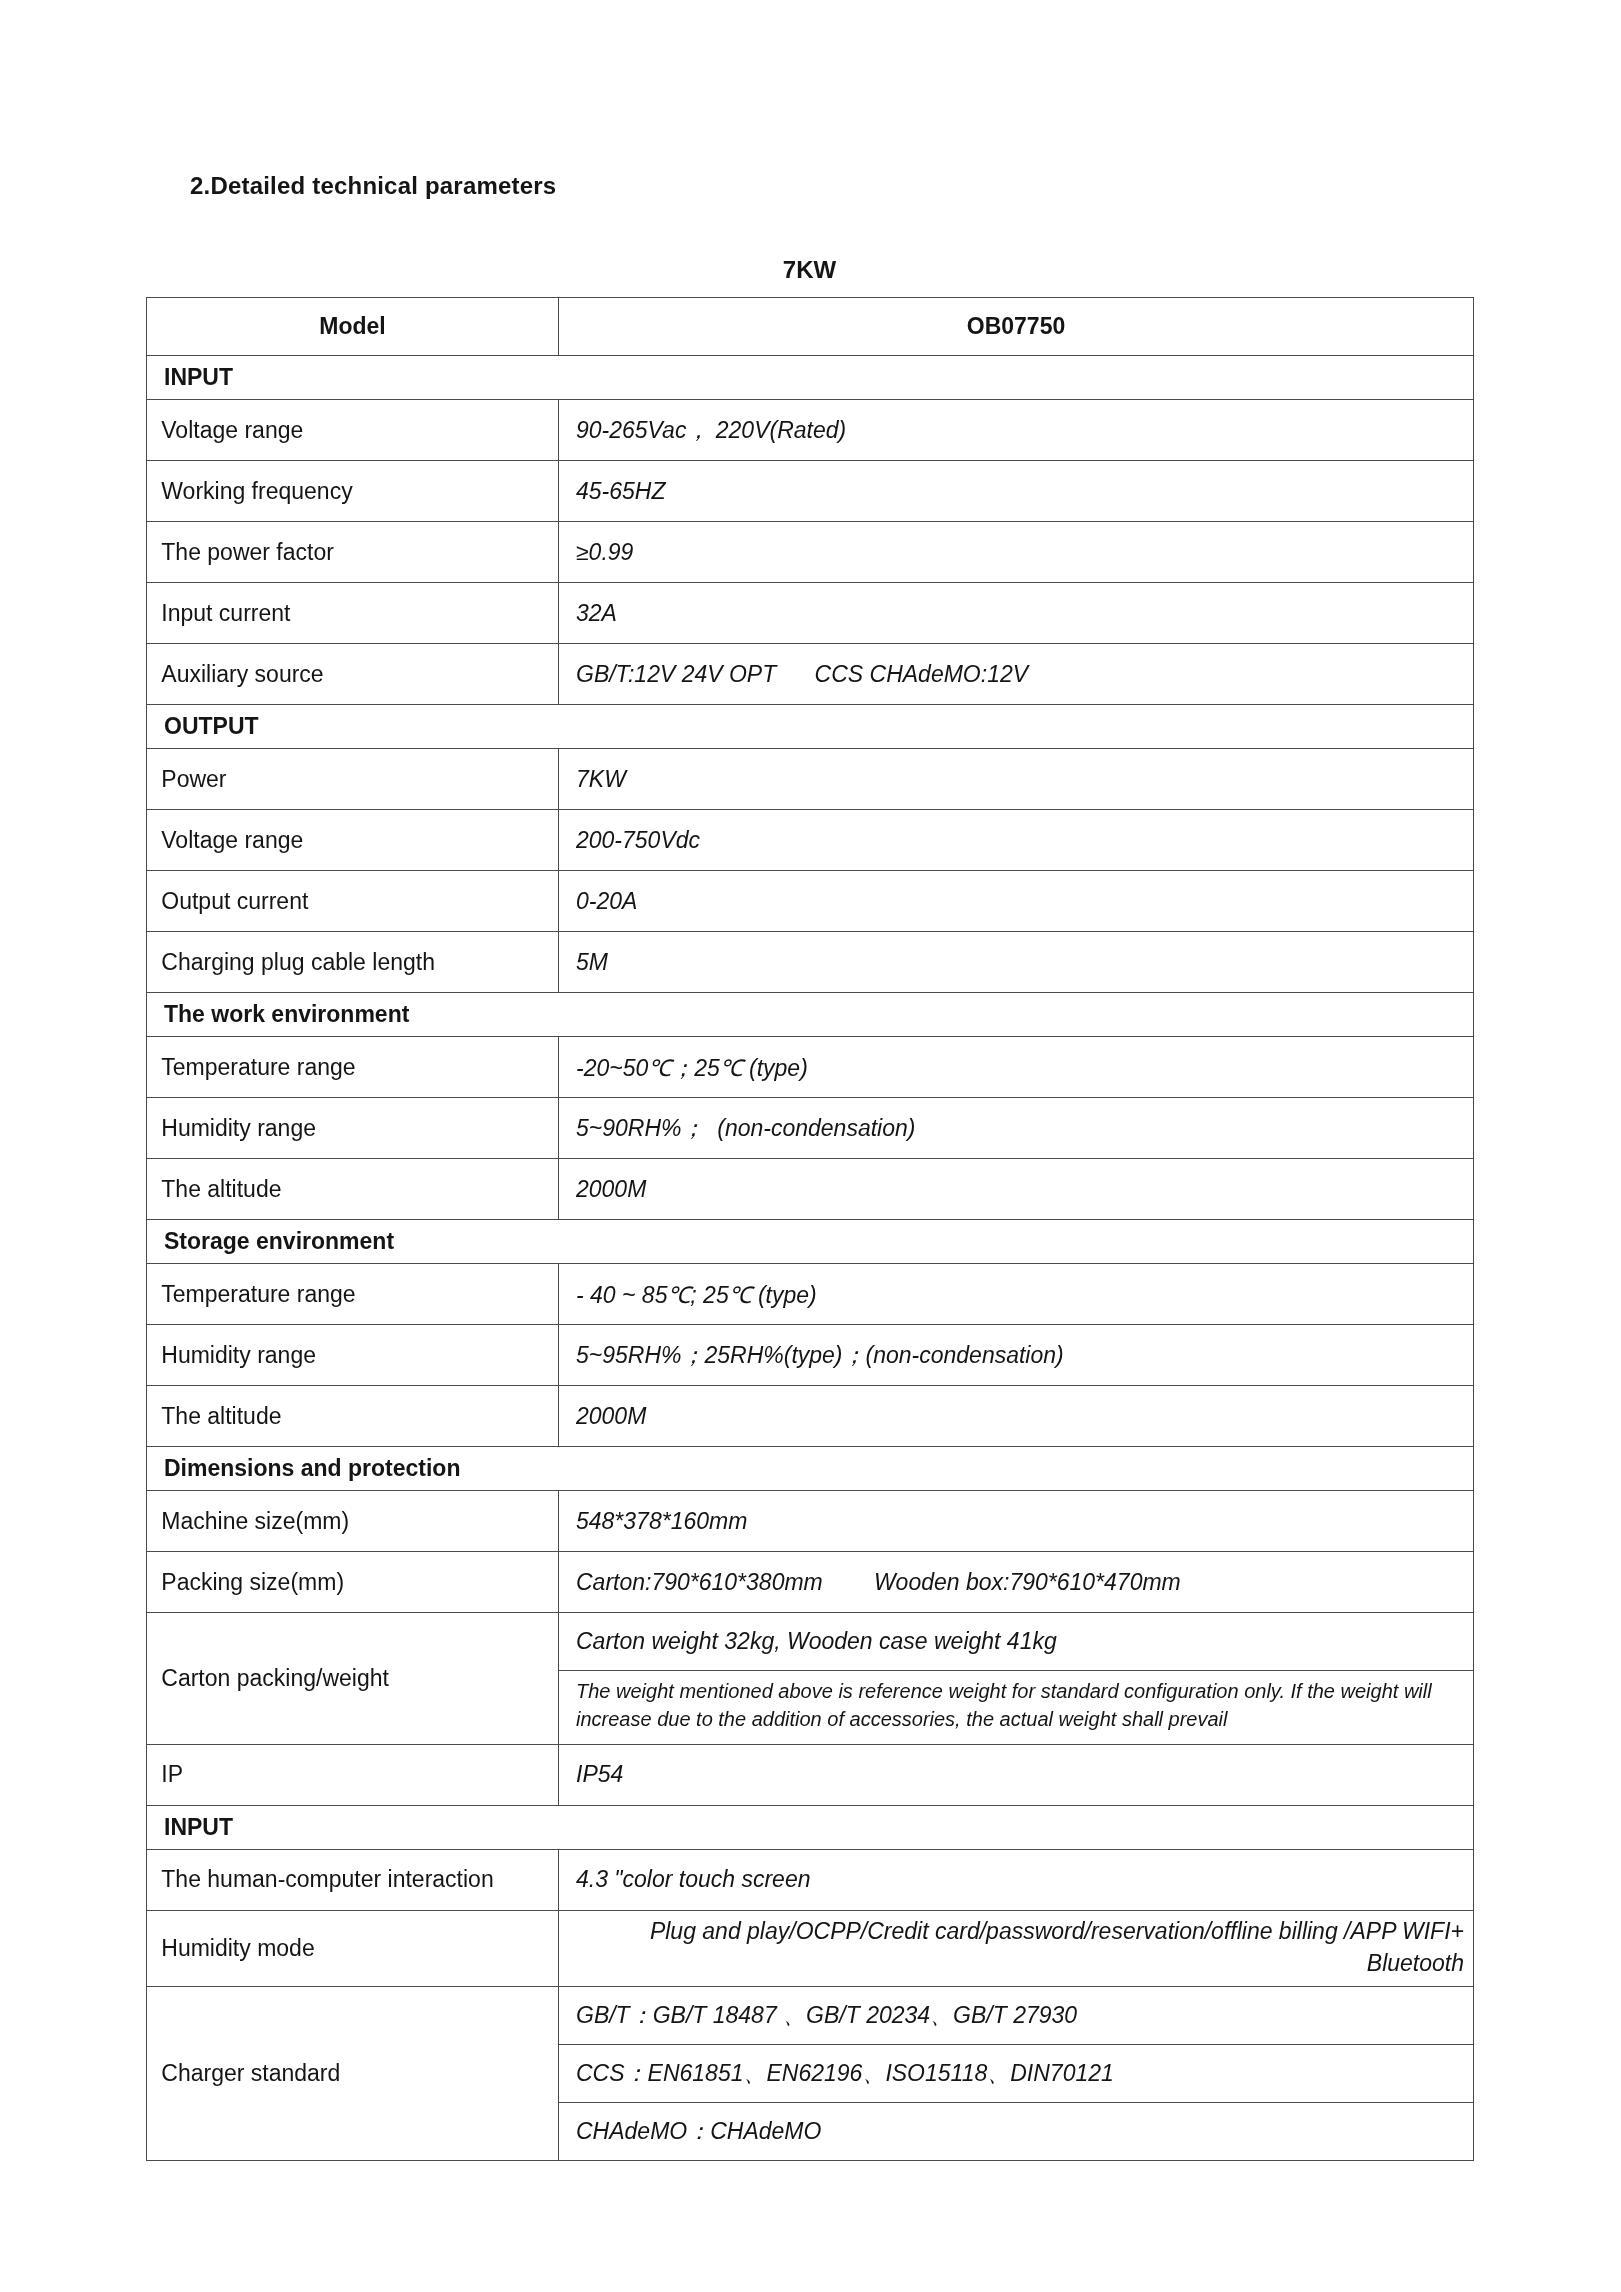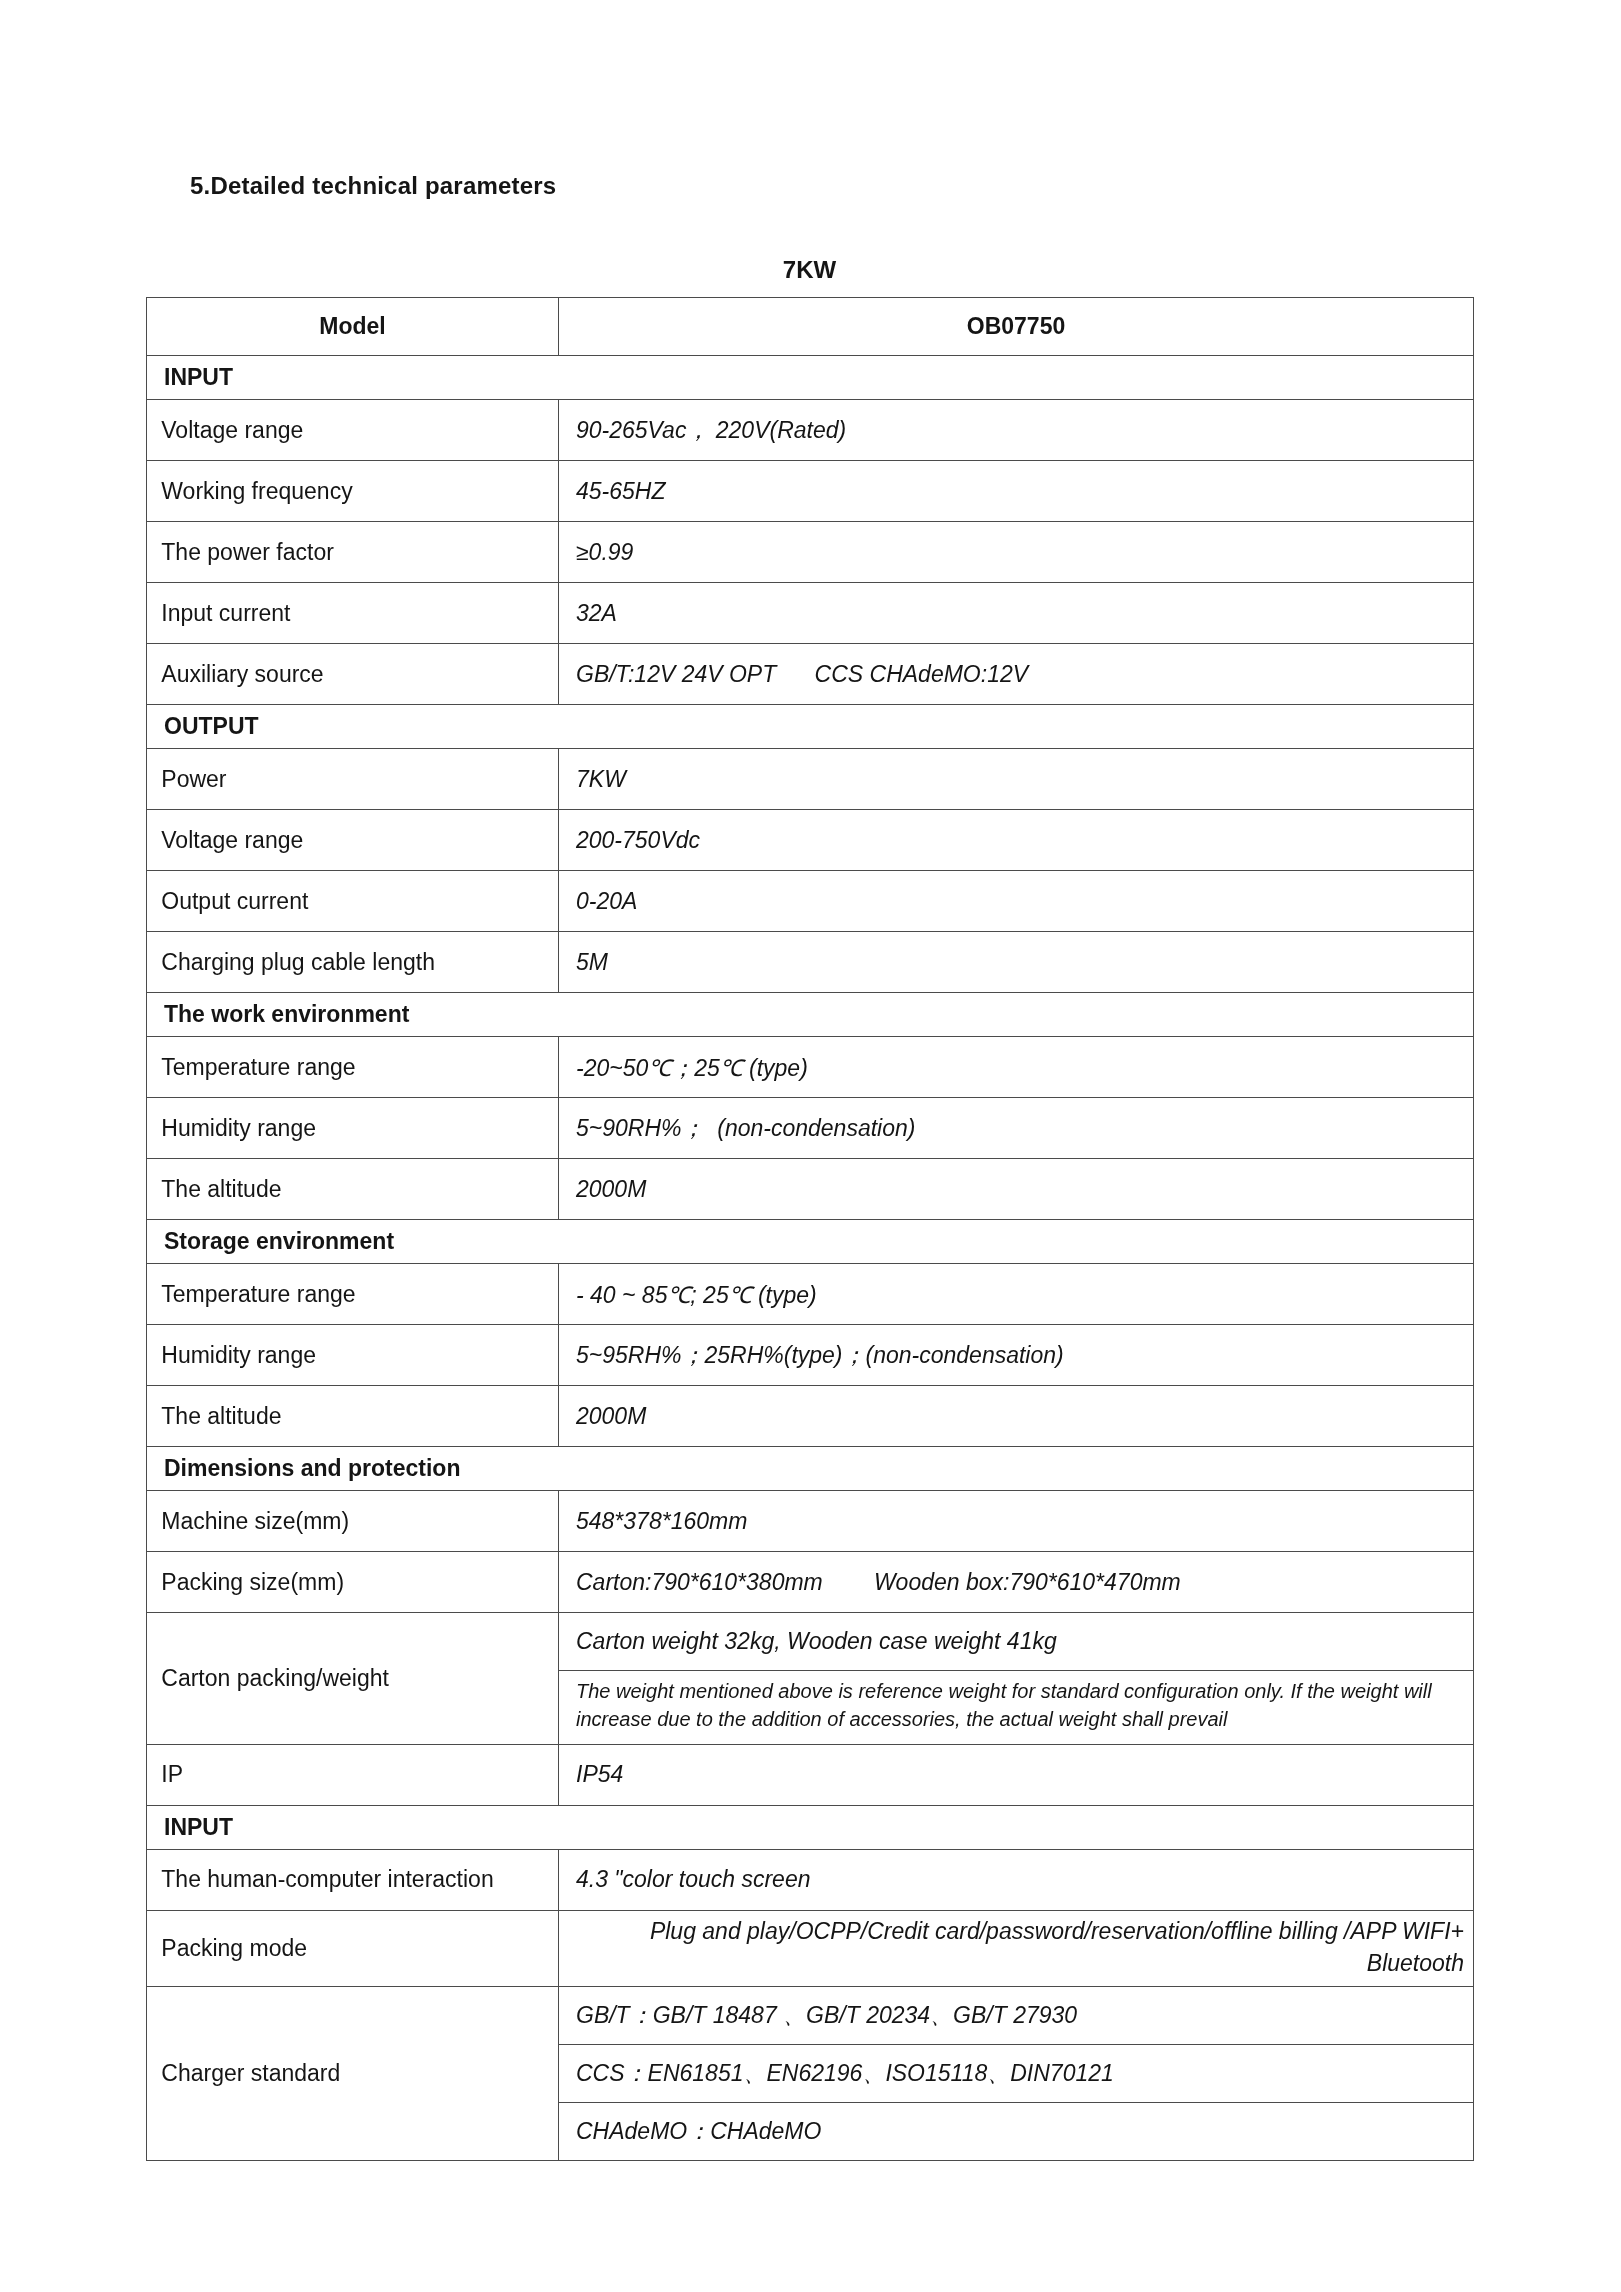--- a/index.html
+++ b/index.html
@@ -76,21 +76,21 @@
     font-size: 20px;
     line-height: 1.4;
     padding-top: 4.5px;
     padding-bottom: 9px;
     padding-right: 14.3px;
   }
 </style>
 </head>
 <body>
 
-<div class="heading">5.Detailed technical parameters</div>
+<div class="heading">2.Detailed technical parameters</div>
 <div class="table-title">7KW</div>
 
 <table class="spec">
   <colgroup>
       <col class="c1">
       <col class="c2">
     </colgroup>
   <tbody>
     <tr class="hdr">
       <td>Model</td>
@@ -198,21 +198,21 @@
     </tr>
 
     <tr class="sec">
       <td colspan="2">INPUT</td>
     </tr>
     <tr class="data">
       <td class="label">The human-computer interaction</td>
       <td class="value">4.3 "color touch screen</td>
     </tr>
     <tr class="cmode">
-      <td class="label">Packing mode</td>
+      <td class="label">Humidity mode</td>
       <td class="value">Plug and play/OCPP/Credit card/password/reservation/offline billing /APP WIFI+
 Bluetooth</td>
     </tr>
     <tr class="sub">
       <td class="label" rowspan="3">Charger standard</td>
       <td class="value">GB/T：GB/T 18487 、GB/T 20234、GB/T 27930</td>
     </tr>
     <tr class="sub">
       <td class="value">CCS：EN61851、EN62196、ISO15118、DIN70121</td>
     </tr>

